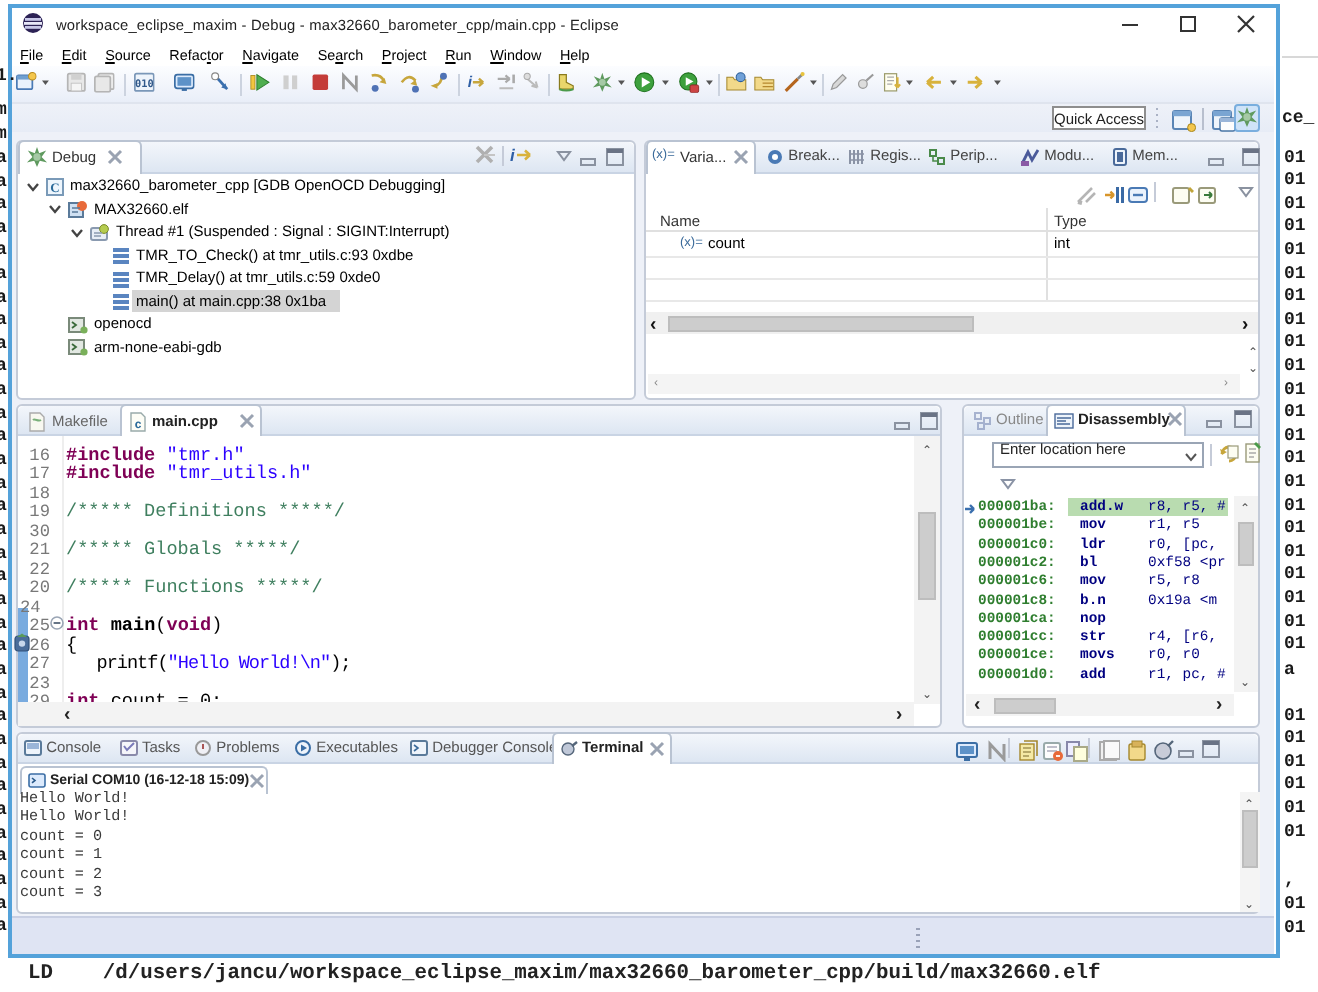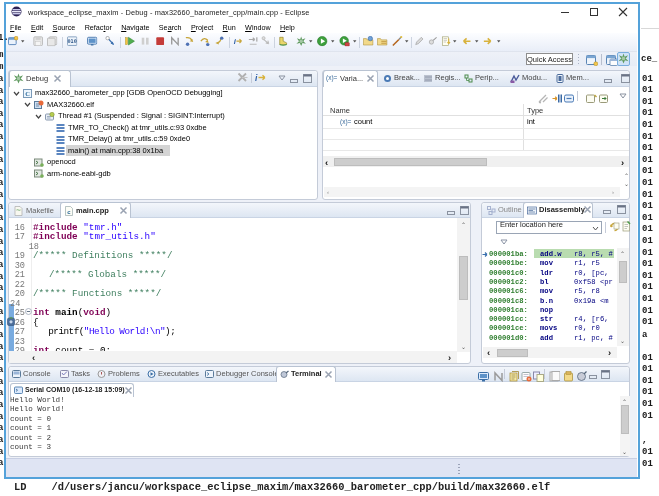--- a/index.html
+++ b/index.html
@@ -370,26 +370,26 @@
     <div class="a mono" style="left:574px;top:324.4px;font-size:7.2px;color:#000080;white-space:nowrap;">r0, r0</div>
     <div class="a mono" style="left:489px;top:333.7px;font-size:7.2px;color:#2f7e2f;font-weight:bold;">000001d0:</div>
     <div class="a mono" style="left:540px;top:333.7px;font-size:7.2px;color:#000080;font-weight:bold;">add</div>
     <div class="a mono" style="left:574px;top:333.7px;font-size:7.2px;color:#000080;white-space:nowrap;">r1, pc, #</div>
   </div>
 <div>
     <div class="a mono" style="left:10px;top:222.5px;width:15px;font-size:8.6px;color:#787878;text-align:right;">16</div>
     <div class="a mono" style="left:33px;top:222.5px;font-size:9.3px;line-height:9px;color:#000;white-space:pre;"><span style="color:#7f0055;font-weight:bold;">#include</span> <span style="color:#2a00ff;">"tmr.h"</span></div>
     <div class="a mono" style="left:10px;top:232.0px;width:15px;font-size:8.6px;color:#787878;text-align:right;">17</div>
     <div class="a mono" style="left:33px;top:232.0px;font-size:9.3px;line-height:9px;color:#000;white-space:pre;"><span style="color:#7f0055;font-weight:bold;">#include</span> <span style="color:#2a00ff;">"tmr_utils.h"</span></div>
-    <div class="a mono" style="left:24px;top:241.5px;width:15px;font-size:8.6px;color:#787878;text-align:right;">18</div>
+    <div class="a mono" style="left:10px;top:241.5px;width:15px;font-size:8.6px;color:#787878;text-align:right;">18</div>
     <div class="a mono" style="left:10px;top:251.0px;width:15px;font-size:8.6px;color:#787878;text-align:right;">19</div>
     <div class="a mono" style="left:33px;top:251.0px;font-size:9.3px;line-height:9px;color:#000;white-space:pre;"><span style="color:#3f7f5f;">/***** Definitions *****/</span></div>
     <div class="a mono" style="left:10px;top:260.5px;width:15px;font-size:8.6px;color:#787878;text-align:right;">30</div>
     <div class="a mono" style="left:10px;top:270.0px;width:15px;font-size:8.6px;color:#787878;text-align:right;">21</div>
-    <div class="a mono" style="left:33px;top:270.0px;font-size:9.3px;line-height:9px;color:#000;white-space:pre;margin-left:16px;"><span style="color:#3f7f5f;">/***** Globals *****/</span></div>
+    <div class="a mono" style="left:33px;top:270.0px;font-size:9.3px;line-height:9px;color:#000;white-space:pre;"><span style="color:#3f7f5f;">/***** Globals *****/</span></div>
     <div class="a mono" style="left:10px;top:279.5px;width:15px;font-size:8.6px;color:#787878;text-align:right;">22</div>
     <div class="a mono" style="left:10px;top:289.0px;width:15px;font-size:8.6px;color:#787878;text-align:right;">20</div>
     <div class="a mono" style="left:33px;top:289.0px;font-size:9.3px;line-height:9px;color:#000;white-space:pre;"><span style="color:#3f7f5f;">/***** Functions *****/</span></div>
     <div class="a mono" style="left:10px;top:298.5px;width:15px;font-size:8.6px;color:#787878;text-align:left;">24</div>
     <div class="a mono" style="left:10px;top:308.0px;width:15px;font-size:8.6px;color:#787878;text-align:right;">25</div>
     <div class="a mono" style="left:33px;top:308.0px;font-size:9.3px;line-height:9px;color:#000;white-space:pre;"><span style="color:#7f0055;font-weight:bold;">int</span> <b>main</b>(<span style="color:#7f0055;font-weight:bold;">void</span>)</div>
     <div class="a mono" style="left:10px;top:317.5px;width:15px;font-size:8.6px;color:#787878;text-align:right;">26</div>
     <div class="a mono" style="left:33px;top:317.5px;font-size:9.3px;line-height:9px;color:#000;white-space:pre;">{</div>
     <div class="a mono" style="left:10px;top:327.0px;width:15px;font-size:8.6px;color:#787878;text-align:right;">27</div>
     <div class="a mono" style="left:33px;top:327.0px;font-size:9.3px;line-height:9px;color:#000;white-space:pre;"><span style="letter-spacing:-0.5px">&nbsp;&nbsp;&nbsp;printf(<span style="color:#2a00ff;">"Hello World!\n"</span>);</span></div>

